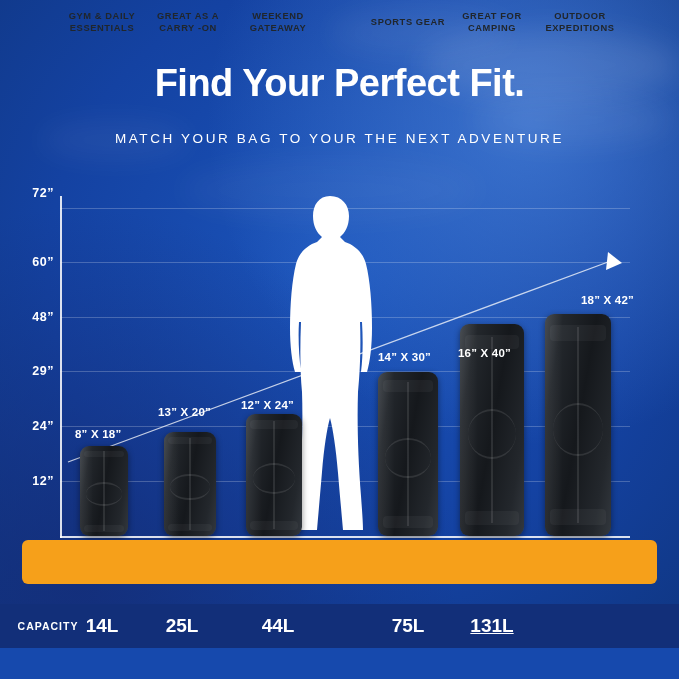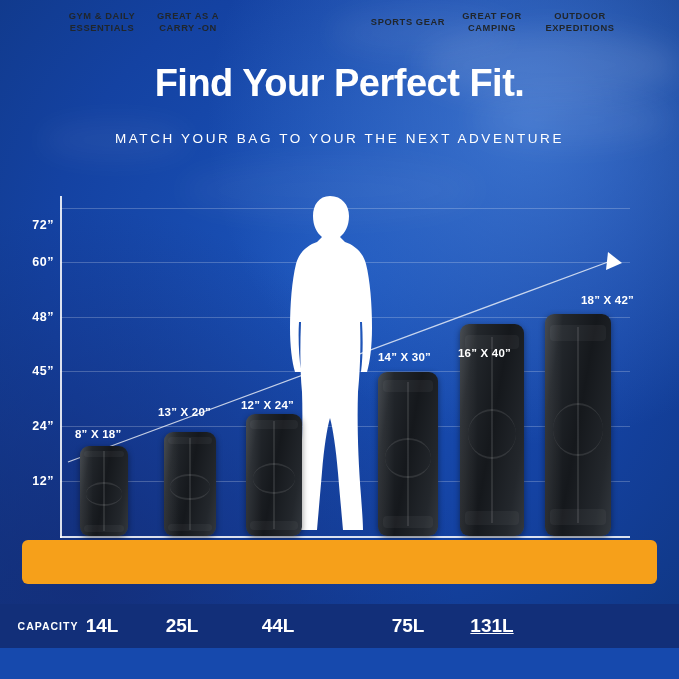--- a/index.html
+++ b/index.html
@@ -122,24 +122,24 @@
     <div class="axis-line" style="left:60px;top:196px;width:2px;height:342px;"></div>
     <div class="axis-line" style="left:60px;top:536px;width:570px;height:2px;"></div>
 
     <div class="gridline" style="left:60px;top:208px;width:570px;"></div>
     <div class="gridline" style="left:60px;top:262px;width:570px;"></div>
     <div class="gridline" style="left:60px;top:317px;width:570px;"></div>
     <div class="gridline" style="left:60px;top:371px;width:570px;"></div>
     <div class="gridline" style="left:60px;top:426px;width:570px;"></div>
     <div class="gridline" style="left:60px;top:481px;width:570px;"></div>
 
-    <div class="ytick" style="left:20px;top:218px;">72”</div>
+    <div class="ytick" style="left:20px;top:186px;">72”</div>
     <div class="ytick" style="left:20px;top:255px;">60”</div>
     <div class="ytick" style="left:20px;top:310px;">48”</div>
-    <div class="ytick" style="left:20px;top:364px;">45”</div>
+    <div class="ytick" style="left:20px;top:364px;">29”</div>
     <div class="ytick" style="left:20px;top:419px;">24”</div>
     <div class="ytick" style="left:20px;top:474px;">12”</div>
 
     <svg class="person" viewBox="0 0 90 340" preserveAspectRatio="none">
       <path fill="#ffffff" d="M44 0 C33 0 27 9 27 20 C27 30 31 37 36 41 L31 46 C22 49 13 56 10 68 C6 84 4 108 4 132 C4 150 6 166 9 176 L15 176 C13 160 12 142 13 126 L15 126 C14 150 14 176 16 196 C17 226 16 262 13 300 C12 315 11 326 11 334 L31 334 C32 322 34 300 36 276 C38 252 41 232 44 222 C47 233 50 253 52 277 C54 301 56 322 57 334 L77 334 C77 326 76 314 75 300 C72 262 71 226 72 196 C74 176 75 150 74 126 L76 126 C77 142 77 160 75 176 L81 176 C84 166 86 150 86 132 C86 108 84 84 80 68 C77 56 68 49 59 46 L54 41 C59 37 63 30 63 20 C63 9 56 0 44 0 Z"></path>
     </svg>
 
     <svg class="trend" viewBox="0 0 570 330">
       <line x1="8" y1="272" x2="548" y2="72" stroke="rgba(255,255,255,0.75)" stroke-width="1.3"></line>
       <polygon points="548,62 562,73 546,80" fill="#ffffff"></polygon>
@@ -191,20 +191,21 @@
         <div class="strapX"></div>
         <div class="botband"></div>
     </div>
     <div class="bag-label" style="left:545px;top:294px;margin-left:36px;">18” X 42”</div>
 
   </div>
 
   <div class="usebar"></div>
   <div class="usecell" style="left:46px;width:112px;">GYM &amp; DAILY ESSENTIALS</div>
   <div class="usecell" style="left:138px;width:100px;">GREAT AS A CARRY -ON</div>
+  <div class="usecell" style="left:228px;width:100px;">WEEKEND GATEAWAY</div>
   <div class="usecell" style="left:360px;width:96px;">SPORTS GEAR</div>
   <div class="usecell" style="left:530px;width:100px;">OUTDOOR EXPEDITIONS</div>
   <div class="usecell" style="left:444px;width:96px;">GREAT FOR CAMPING</div>
 
   <div class="capbar"></div>
   <div class="caplabel">CAPACITY</div>
   <div class="capcell" style="left:52px;width:100px;">14L</div>
   <div class="capcell" style="left:132px;width:100px;">25L</div>
   <div class="capcell" style="left:228px;width:100px;">44L</div>
   <div class="capcell" style="left:358px;width:100px;">75L</div>

